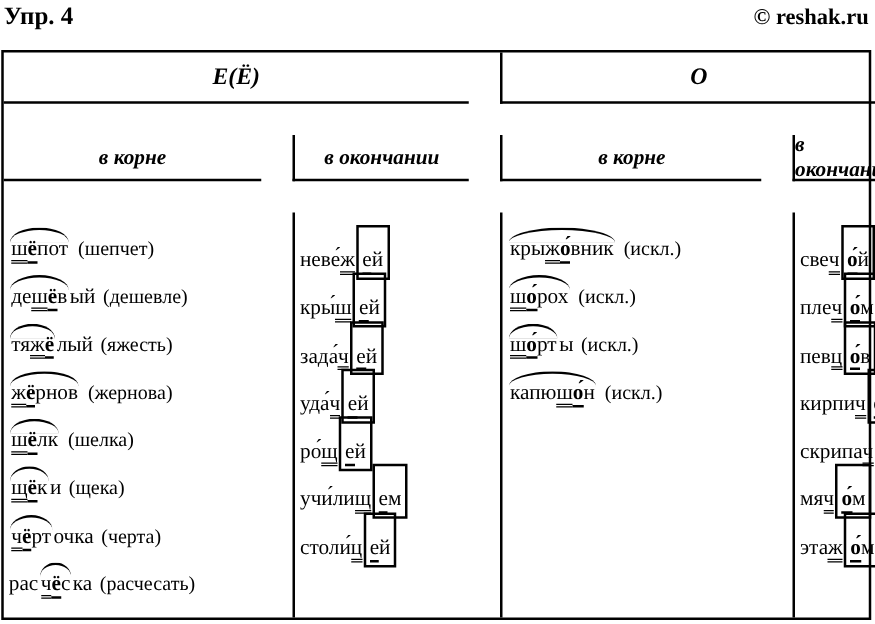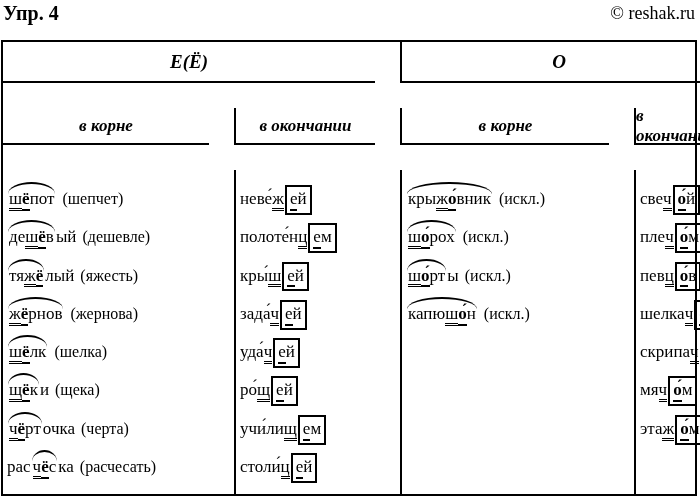--- a/index.html
+++ b/index.html
@@ -15,20 +15,21 @@
   .topbar{
     position:absolute; left:0; top:0; right:0; height:54px;
   }
   .page-title{
     position:absolute; left:3px; top:2px;
     font-size:20px; font-weight:700;
   }
   .copyright{
     position:absolute; right:5px; top:3px;
     font-size:18px;
+    font-weight:bold;
   }
   .table{
     position:absolute; left:1px; right:3px; top:40px; bottom:3px;
     border:2px solid #000;
     display:grid;
     grid-template-columns:206px 141px 209px 1fr;
     grid-template-rows:41px 37px 1fr;
     background:#fff;
     gap:25px;
   }
@@ -78,21 +79,21 @@
     padding-bottom:1px;
   }
   .u{
     display:inline-block; line-height:1.05;
     border-bottom:2px solid #000;
     padding-bottom:1px;
   }
   .box{
     display:inline-block; line-height:1.05;
     border:2px solid #000;
-    padding:3px 3px 2px 3px;
+    padding:17px 3px 2px 3px;
     margin:0 1px;
   }
   .hint{
     font-size:16px;
     margin-left:6px;
   }
 </style>
 </head>
 <body>
 
@@ -115,36 +116,35 @@
       <div class="word-row"><span class="arc"><span>де</span><span class="dbl">ш</span><span class="orth">ё</span><span>в</span></span><span>ый</span><span class="hint">(дешевле)</span></div>
       <div class="word-row"><span class="arc"><span>тя</span><span class="dbl">ж</span><span class="orth">ё</span></span><span>лый</span><span class="hint">(яжесть)</span></div>
       <div class="word-row"><span class="arc"><span class="dbl">ж</span><span class="orth">ё</span><span>рнов</span></span><span class="hint">(жернова)</span></div>
       <div class="word-row"><span class="arc"><span class="dbl">ш</span><span class="orth">ё</span><span>лк</span></span><span class="hint">(шелка)</span></div>
       <div class="word-row"><span class="arc"><span class="dbl">щ</span><span class="orth">ё</span><span>к</span></span><span>и</span><span class="hint">(щека)</span></div>
       <div class="word-row"><span class="arc"><span class="dbl">ч</span><span class="orth">ё</span><span>рт</span></span><span>очка</span><span class="hint">(черта)</span></div>
       <div class="word-row"><span>рас</span><span class="arc"><span class="dbl">ч</span><span class="orth">ё</span><span>с</span></span><span>ка</span><span class="hint">(расчесать)</span></div>
     </div>
   <div class="bc bl">
       <div class="word-row"><span>неве́</span><span class="dbl">ж</span><span class="box"><span class="u">е</span><span>й</span></span></div>
-      <div class="word-row"><span>полоте́н</span><span class="dbl">ц</span><span class="box"><span class="u">е</span><span>м</span></span></div>
       <div class="word-row"><span>кры́</span><span class="dbl">ш</span><span class="box"><span class="u">е</span><span>й</span></span></div>
       <div class="word-row"><span>зада́</span><span class="dbl">ч</span><span class="box"><span class="u">е</span><span>й</span></span></div>
       <div class="word-row"><span>уда́</span><span class="dbl">ч</span><span class="box"><span class="u">е</span><span>й</span></span></div>
       <div class="word-row"><span>ро́</span><span class="dbl">щ</span><span class="box"><span class="u">е</span><span>й</span></span></div>
       <div class="word-row"><span>учи́ли</span><span class="dbl">щ</span><span class="box"><span class="u">е</span><span>м</span></span></div>
       <div class="word-row"><span>столи́</span><span class="dbl">ц</span><span class="box"><span class="u">е</span><span>й</span></span></div>
     </div>
   <div class="bc bl">
       <div class="word-row"><span class="arc"><span>кры</span><span class="dbl">ж</span><span class="orth">о́</span><span>вник</span></span><span class="hint">(искл.)</span></div>
       <div class="word-row"><span class="arc"><span class="dbl">ш</span><span class="orth">о́</span><span>рох</span></span><span class="hint">(искл.)</span></div>
       <div class="word-row"><span class="arc"><span class="dbl">ш</span><span class="orth">о́</span><span>рт</span></span><span>ы</span><span class="hint">(искл.)</span></div>
       <div class="word-row"><span class="arc"><span>капю</span><span class="dbl">ш</span><span class="orth">о́</span><span>н</span></span><span class="hint">(искл.)</span></div>
     </div>
   <div class="bc bl">
       <div class="word-row"><span>све</span><span class="dbl">ч</span><span class="box"><span class="orth">о́</span><span>й</span></span></div>
       <div class="word-row"><span>пле</span><span class="dbl">ч</span><span class="box"><span class="orth">о́</span><span>м</span></span></div>
       <div class="word-row"><span>пев</span><span class="dbl">ц</span><span class="box"><span class="orth">о́</span><span>в</span></span></div>
-      <div class="word-row"><span>шелка</span><span class="dbl">ч</span><span class="box"><span class="orth">о́</span><span>м</span></span></div>
+      <div class="word-row"><span>кирпи</span><span class="dbl">ч</span><span class="box"><span class="orth">о́</span><span>м</span></span></div>
       <div class="word-row"><span>скрипа</span><span class="dbl">ч</span><span class="box"><span class="orth">о́</span><span>м</span></span></div>
       <div class="word-row"><span>мя</span><span class="dbl">ч</span><span class="box"><span class="orth">о́</span><span>м</span></span></div>
       <div class="word-row"><span>эта</span><span class="dbl">ж</span><span class="box"><span class="orth">о́</span><span>м</span></span></div>
     </div>
 </div>
 
 </body></html>

